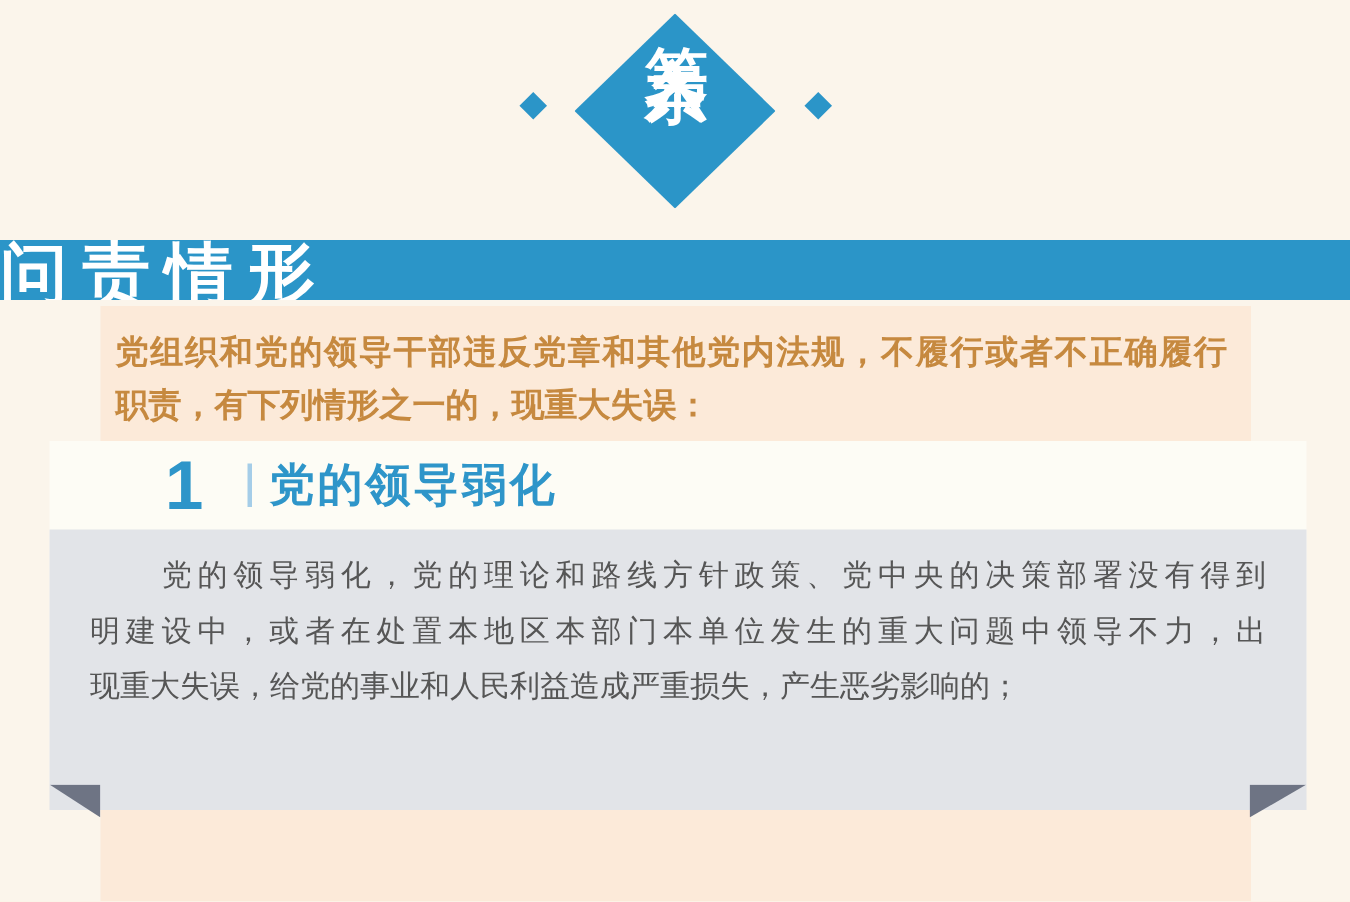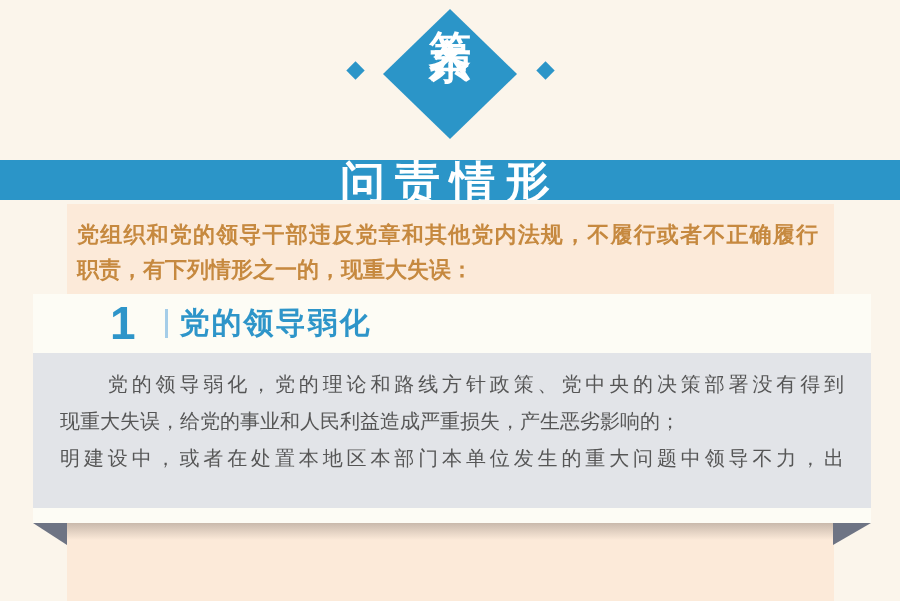--- a/index.html
+++ b/index.html
@@ -27,21 +27,21 @@
   .side-diamond {
     position:absolute; width:13px; height:13px; background:#2b95c8;
     transform:rotate(45deg); top:64px;
   }
   .side-diamond.left  { left:349px; }
   .side-diamond.right { left:539px; }
 
   
   .banner {
     position:absolute; left:0; top:160px; width:900px; height:40px;
-    background:#2b95c8; overflow:hidden; text-align:center;
+    background:#2b95c8; overflow:hidden; 
   }
   .banner-text {
     font-family:"Liberation Serif", serif; font-weight:bold;
     font-size:45px; line-height:47px; letter-spacing:10px; color:#ffffff;
   }
 
   
   .pink-panel {
     position:absolute; left:67px; top:204px; width:767px; height:397px;
     background:#fcead9;
@@ -68,21 +68,21 @@
     font-family:"Liberation Sans", sans-serif; font-weight:bold;
     font-size:46px; color:#2e95c9; line-height:59px;
   }
   .vbar { width:3px; height:29px; background:#a5cde8;
           margin-left:29px; margin-right:12px; }
   .head-title {
     font-family:"Liberation Serif", serif; font-weight:bold;
     font-size:30px; color:#2e95c9; letter-spacing:2px;text-align:center;
   }
   .gray-box {
-    height:155px; box-sizing:border-box; background:#e2e4e8;
+    height:187px; box-sizing:border-box; background:#e2e4e8;
     padding:13px 27px 0 27px;
     font-family:"Liberation Serif", serif;
     font-size:20px; line-height:37px; color:#565656;
   }
 
   
   .fold { position:absolute; top:523px; height:22px; background:#6e7484; }
   .fold-left  { left:33px;  width:34px; clip-path:polygon(0 0, 100% 0, 100% 100%); }
   .fold-right { left:833px; width:38px; clip-path:polygon(0 0, 100% 0, 0 100%); }
 </style>
@@ -113,21 +113,21 @@
   </div>
 
   <div class="card">
     <div class="card-head">
       <span class="num">1</span>
       <span class="vbar"></span>
       <span class="head-title">党的领导弱化</span>
     </div>
     <div class="gray-box">
       <div class="body-line fill">　　党的领导弱化，党的理论和路线方针政策、党中央的决策部署没有得到</div>
+      <div class="body-line fill">明建设中，或者在处置本地区本部门本单位发生的重大问题中领导不力，出</div>
       <div class="body-line">现重大失误，给党的事业和人民利益造成严重损失，产生恶劣影响的；</div>
-      <div class="body-line fill">明建设中，或者在处置本地区本部门本单位发生的重大问题中领导不力，出</div>
     </div>
   </div>
 
   <div class="fold fold-left"></div>
   <div class="fold fold-right"></div>
 
 </div>
 
 </body></html>

